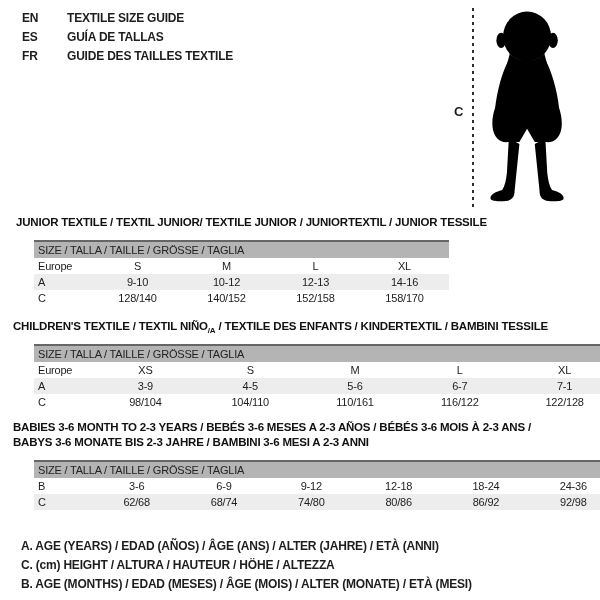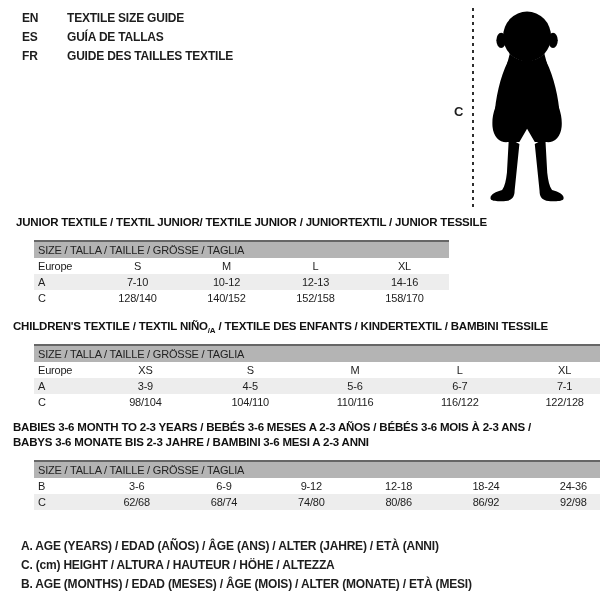--- a/index.html
+++ b/index.html
@@ -88,21 +88,21 @@
   <div class="trows">
     <div class="trow">
       <span class="rlabel">Europe</span>
       <span class="tcell">S</span>
       <span class="tcell">M</span>
       <span class="tcell">L</span>
       <span class="tcell">XL</span>
     </div>
     <div class="trow">
       <span class="rlabel">A</span>
-      <span class="tcell">7-10</span>
+      <span class="tcell">9-10</span>
       <span class="tcell">10-12</span>
       <span class="tcell">12-13</span>
       <span class="tcell">14-16</span>
     </div>
     <div class="trow">
       <span class="rlabel">C</span>
       <span class="tcell">128/140</span>
       <span class="tcell">140/152</span>
       <span class="tcell">152/158</span>
       <span class="tcell">158/170</span>
@@ -129,21 +129,21 @@
       <span class="tcell">3-9</span>
       <span class="tcell">4-5</span>
       <span class="tcell">5-6</span>
       <span class="tcell">6-7</span>
       <span class="tcell">7-1</span>
     </div>
     <div class="trow">
       <span class="rlabel">C</span>
       <span class="tcell">98/104</span>
       <span class="tcell">104/110</span>
-      <span class="tcell">110/116</span>
+      <span class="tcell">110/161</span>
       <span class="tcell">116/122</span>
       <span class="tcell">122/128</span>
     </div>
   </div>
 </div>
 
 <div class="tbl-title two-line" style="top:420px;left:13px;width:575px;">
   <div>BABIES 3-6 MONTH TO 2-3 YEARS / BEBÉS 3-6 MESES A 2-3 AÑOS / BÉBÉS 3-6 MOIS À 2-3 ANS /</div>
   <div>BABYS 3-6 MONATE BIS 2-3 JAHRE / BAMBINI 3-6 MESI A 2-3 ANNI</div>
 </div>

